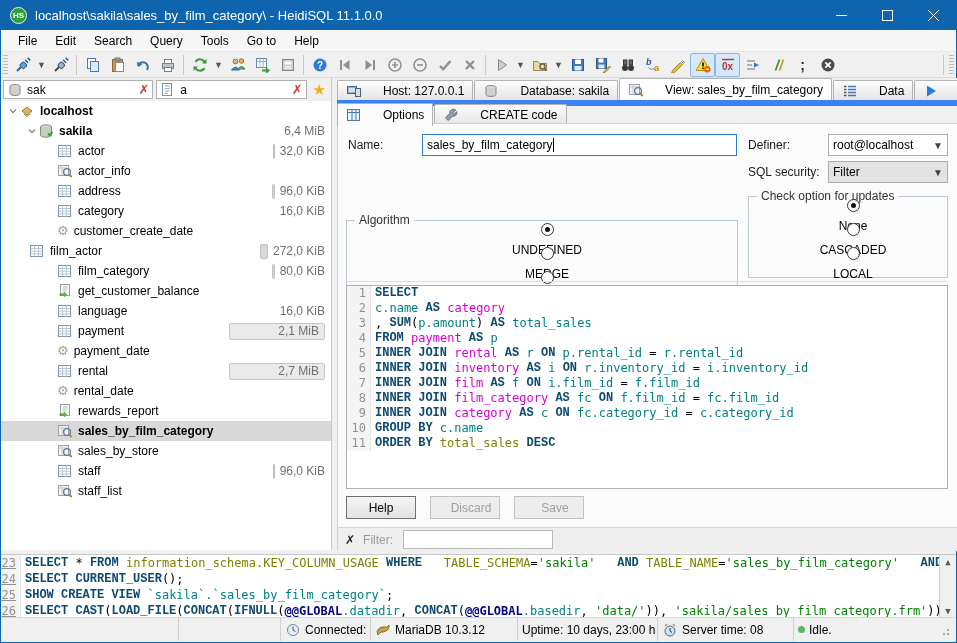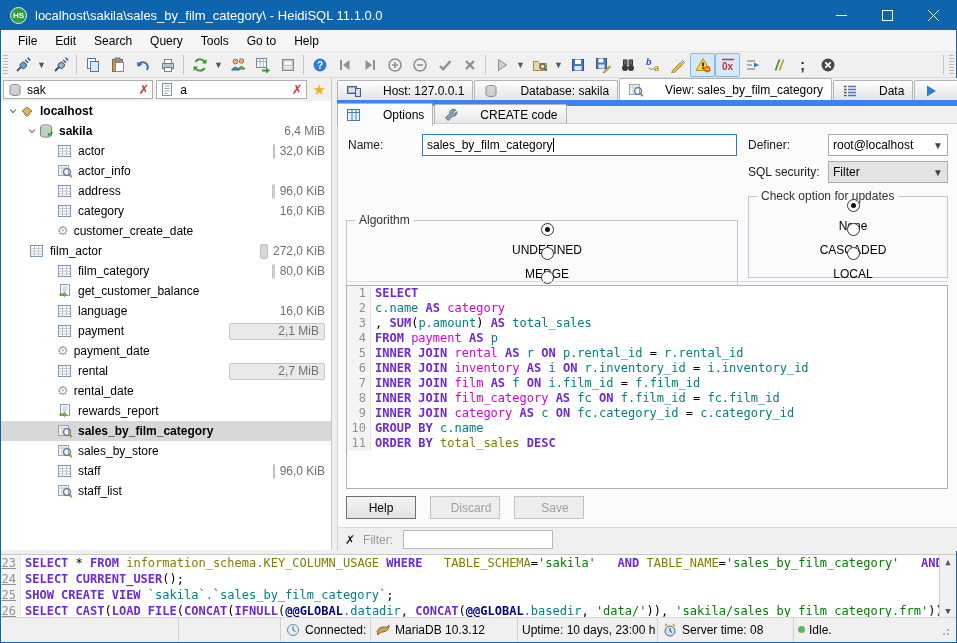--- a/index.html
+++ b/index.html
@@ -77,21 +77,21 @@
   .gbtitle { position:absolute; top:-8px; left:8px; background:#fbfbfb; padding:0 4px; color:#333; }
   .radio-row { display:flex; align-items:center; gap:7px; height:22px; margin:2px 0 0 10px;flex-direction:column; }
   .rdot { width:13px; height:13px; border-radius:50%; border:1px solid #333; background:#fff; position:relative; flex:none; }
   .rdot.sel::after { content:""; position:absolute; left:3px; top:3px; width:5px; height:5px; border-radius:50%; background:#111; }
   .panline { position:absolute; left:8px; right:10px; height:0; border-top:1px solid #d8dee8; }
 
   
   .sqleditor { position:absolute; left:8px; top:161px; width:602px; height:204px; background:#fff; border:1px solid #a8b0b8; overflow:hidden; font-family:"DejaVu Sans Mono","Liberation Mono",monospace; font-size:12px; }
   .cl { display:flex; height:15px; line-height:15px; white-space:pre; }
   .ln { width:24px; flex:none; background:#f4f4f4; color:#909090; text-align:right; padding-right:4px; border-right:1px solid #e4e4e4; margin-right:4px; }
-  .tk-k { color:#6d28d9; font-weight:bold; }
+  .tk-k { color:#0c4a6e; font-weight:bold;font-family:Liberation Mono, monospace; }
   .tk-t { color:#d400d4; }
   .tk-i { color:#008080; }
   .tk-o { color:#808000; }
   .tk-s { color:#008000; }
   .tk-g { color:#000080; font-weight:bold; }
   .tk-p { color:#000; }
 
   
   .btnrow { position:absolute; left:8px; top:372px; display:flex; gap:14px; }
   .pbtn { width:70px; height:23px; border:1px solid #707070; background:linear-gradient(#f4f4f4,#e2e2e2); display:flex; align-items:center; justify-content:center; }

